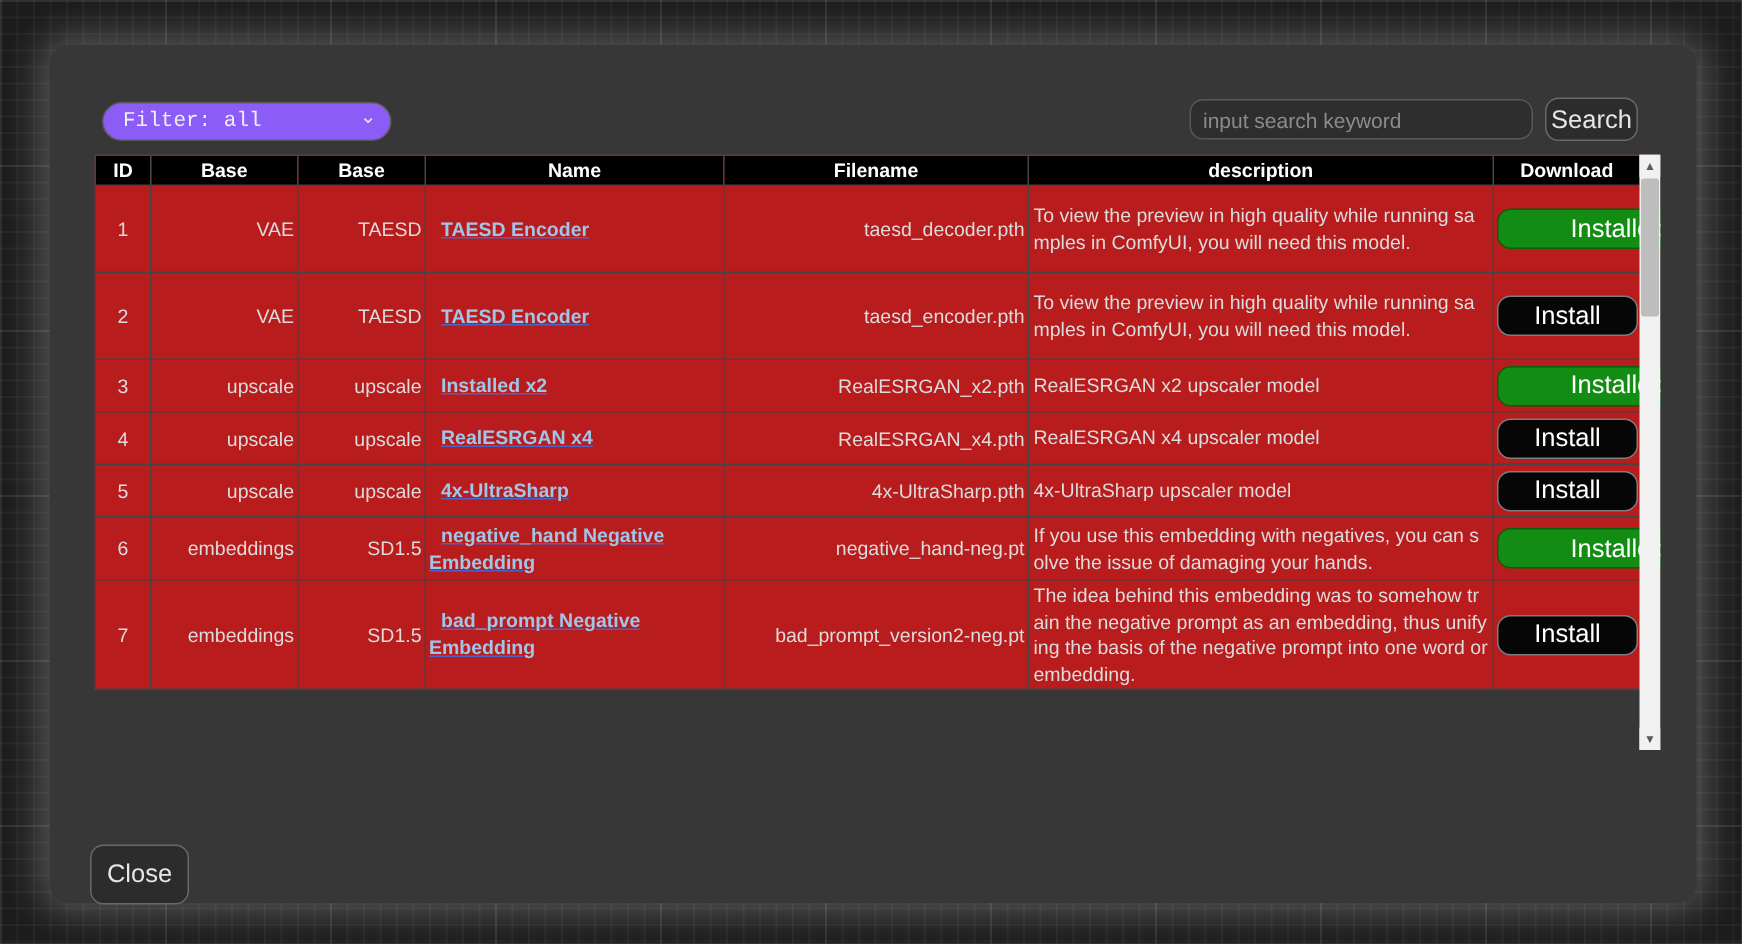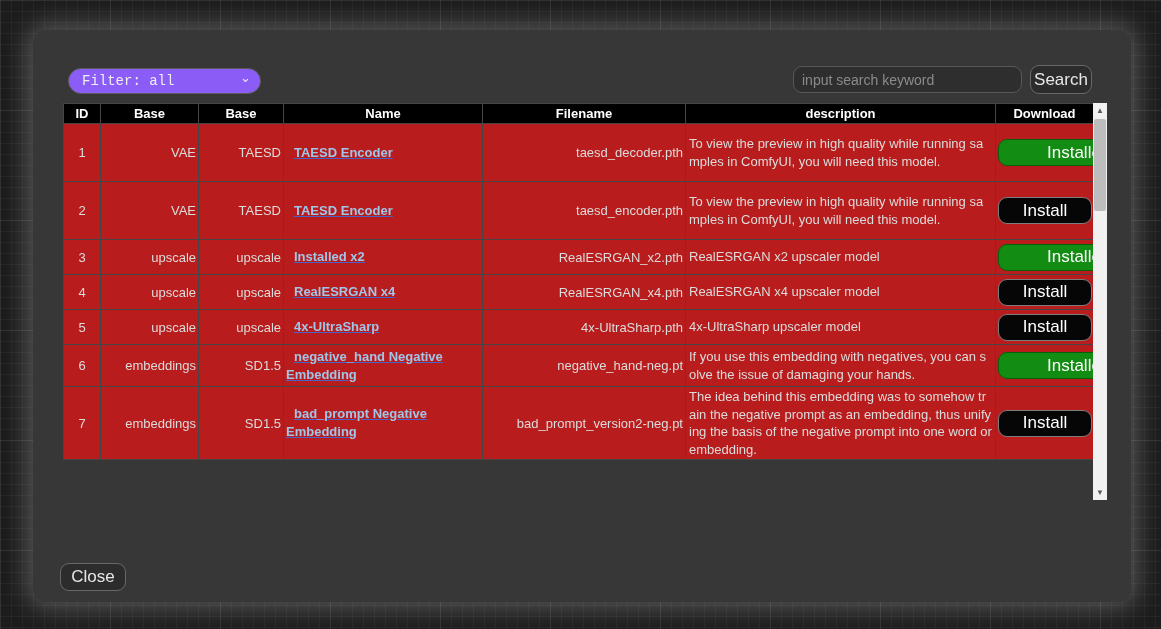--- a/index.html
+++ b/index.html
@@ -39,21 +39,21 @@
     color: #ddd; font-size: 14px; padding: 0 8px;
     font-family: "Liberation Sans", sans-serif;
   }
   .search-input::placeholder { color: #8b8b8b; }
   .btn {
     background: #2c2c2c; border: 1px solid #686868; border-radius: 9px;
     color: #e6e6e6; font-size: 17px; cursor: pointer;
     font-family: "Liberation Sans", sans-serif;
   }
   .search-btn { position: absolute; left: 997px; top: 35px; width: 62px; height: 29px; }
-  .close-btn  { position: absolute; left: 27px; top: 533px; width: 66px; height: 28px; }
+  .close-btn  { position: absolute; left: 27px; top: 533px; width: 66px; height: 40px; }
   
   .table-zone {
     position: absolute; left: 30px; top: 73px; width: 1044px; height: 397px;
     overflow: hidden;
   }
   table {
     width: 1030px; border-collapse: collapse; table-layout: fixed;
     background: #b91c1c; border: 1px solid #86efac;
   }
   th, td { border: 1px solid #454545; color: #dcdcdc; font-size: 13px; vertical-align: middle; }

